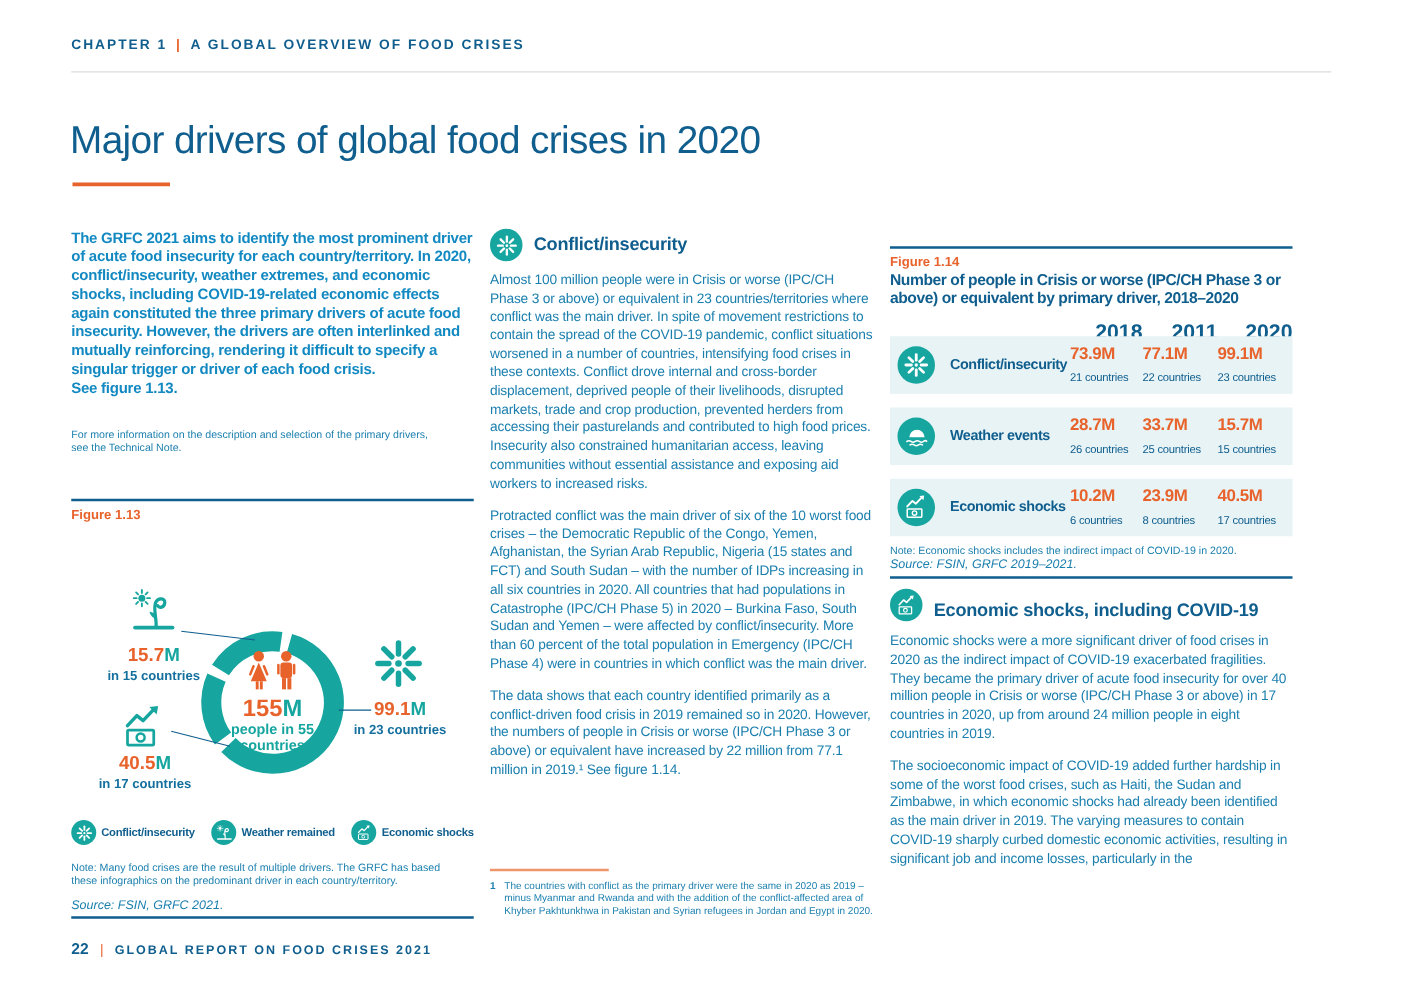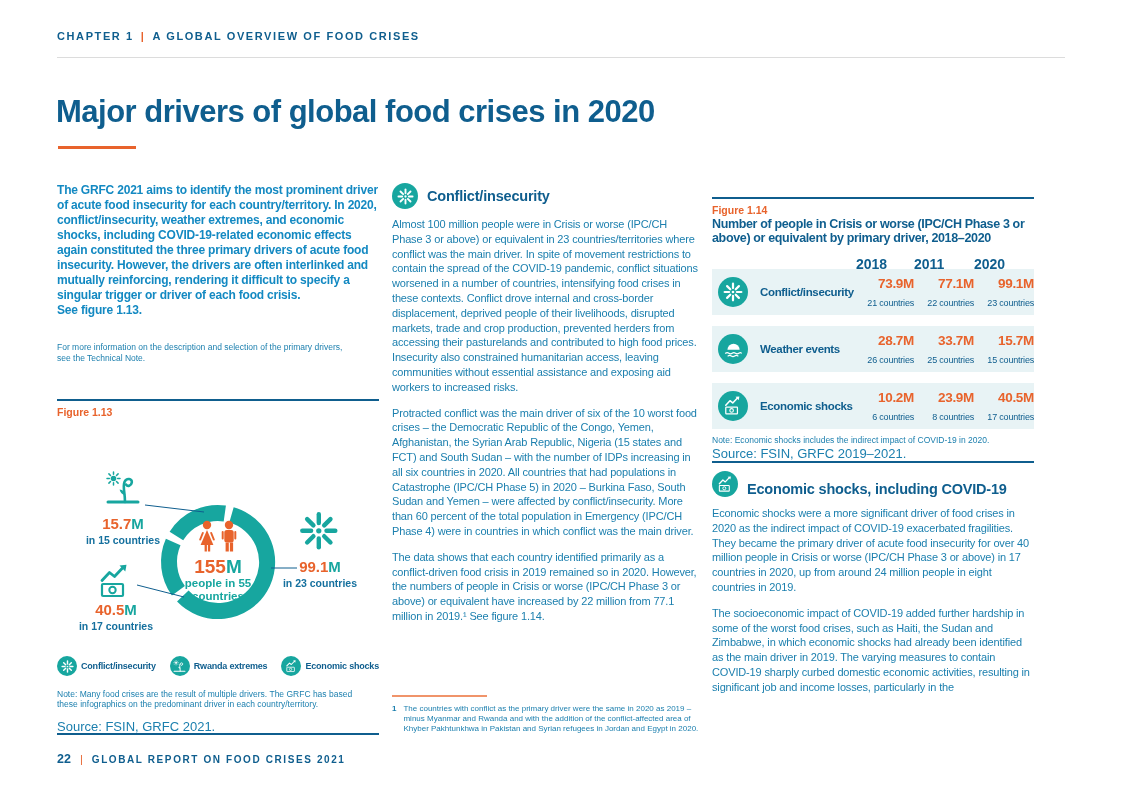--- a/index.html
+++ b/index.html
@@ -9,21 +9,21 @@
     --body:#1b7fae;    
     --rowbg:#e8f3f5;   
   }
   html,body{margin:0;padding:0;background:#ffffff;}
   .page{position:relative;width:1122px;height:793px;background:#ffffff;overflow:hidden;
         font-family:"Liberation Sans", sans-serif;}
   .chapter{position:absolute;left:57px;top:30px;font-size:11px;font-weight:bold;
            letter-spacing:1.6px;color:var(--db);}
   .chapter .sep{color:var(--or);padding:0 7px;}
   .head-rule{position:absolute;left:57px;top:57px;width:1008px;height:1px;background:#dcdcdc;}
-  .title{position:absolute;left:56px;top:94px;margin:0;font-size:31px;font-weight:bold;
+  .title{position:absolute;left:56px;top:94px;margin:0;font-size:31px;font-weight:normal;
          color:var(--db);letter-spacing:-0.5px;}
   .title-underline{position:absolute;left:58px;top:146px;width:78px;height:3px;background:var(--or);}
 
   .intro{position:absolute;left:57px;top:183px;width:322px;font-size:12px;font-weight:bold;
          color:#1389c2;line-height:15px;letter-spacing:-0.2px;}
   .intro .block{display:block;}
   .more-info{position:absolute;left:57px;top:342px;width:300px;font-size:8.5px;
              color:var(--body);line-height:10.5px;}
 
   .fig-block{position:absolute;border-top:2px solid var(--db);}
@@ -37,48 +37,48 @@
           justify-content:space-between;align-items:center;}
   .legend-item{display:flex;align-items:center;gap:4px;}
   .icon-circle{border-radius:50%;background:var(--teal);color:#ffffff;display:flex;
                align-items:center;justify-content:center;flex:0 0 auto;}
   .legend-item .icon-circle{width:20px;height:20px;}
   .legend-item .icon-circle svg{width:13px;height:13px;}
   .legend-label{font-size:9px;font-weight:bold;color:var(--db);letter-spacing:-0.2px;}
 
   .fig-note{position:absolute;left:0;font-size:8.5px;color:var(--body);line-height:10px;width:316px;}
   #figure113 .fig-note{top:288px;}
-  .fig-source{position:absolute;left:0;font-size:13px;color:var(--body);}
+  .fig-source{position:absolute;left:0;font-size:10px;font-style:italic;color:var(--body);}
   #figure113 .fig-source{top:717px;top:318px;}
 
   .section-head{position:absolute;display:flex;align-items:center;gap:9px;}
   .section-head .icon-circle{width:26px;height:26px;}
   .section-head .icon-circle svg{width:17px;height:17px;}
   .section-title{font-size:14.5px;font-weight:bold;color:var(--db);letter-spacing:-0.2px;}
 
   .body-text{position:absolute;font-size:11px;color:var(--body);line-height:14.8px;
              letter-spacing:-0.15px;}
   .body-text p{margin:0 0 11px 0;}
 
   .footnote-rule{position:absolute;left:392px;top:695px;width:95px;height:2px;background:#f0946a;}
   .footnote{position:absolute;left:392px;top:704px;width:308px;display:flex;gap:7px;
             font-size:8px;color:var(--body);line-height:10px;}
   .fn-num{flex:0 0 auto;font-weight:bold;}
 
   #figure114{left:712px;top:197px;width:322px;height:262px;}
   .years-row{position:absolute;left:0;top:57px;width:322px;display:grid;
              grid-template-columns:144px 58px 60px 60px;}
-  .years-row span{text-align:left;font-size:14px;font-weight:bold;color:var(--db);}
+  .years-row span{text-align:right;font-size:17px;font-weight:bold;color:var(--db);}
   .t-row{position:absolute;left:0;width:322px;height:46px;background:var(--rowbg);
          display:grid;grid-template-columns:40px 104px 58px 60px 60px;align-items:center;}
   .t-row .icon-circle{width:30px;height:30px;margin-left:6px;}
   .t-row .icon-circle svg{width:20px;height:20px;}
   .row-label{font-size:11.5px;font-weight:bold;color:var(--db);letter-spacing:-0.35px;
              white-space:nowrap;padding-left:8px;}
-  .cell{text-align:right;}
+  .cell{text-align:left;}
   .cell-value{font-size:13.5px;font-weight:bold;color:var(--or);letter-spacing:-0.3px;}
   .cell-countries{font-size:9px;font-weight:normal;color:var(--db);margin-top:1px;letter-spacing:-0.2px;}
   #figure114 .fig-note{top:236px;}
   #figure114 .fig-source{top:247px;}
 
   .divider-econ{position:absolute;left:712px;top:461px;width:322px;height:2px;background:var(--db);}
 
   .footer{position:absolute;left:57px;top:752px;display:flex;align-items:baseline;gap:9px;
           color:var(--db);}
   .footer .pg{font-size:12.5px;font-weight:bold;}
@@ -212,21 +212,21 @@
             </svg>
           </span>
         <span class="legend-label">Conflict/insecurity</span>
       </div>
       <div class="legend-item">
         <span class="icon-circle">
             <svg viewBox="0 0 36 36">
               <use href="#sym-weather"></use>
             </svg>
           </span>
-        <span class="legend-label">Rwanda extremes</span>
+        <span class="legend-label">Weather remained</span>
       </div>
       <div class="legend-item">
         <span class="icon-circle">
             <svg viewBox="0 0 36 36">
               <use href="#sym-econ"></use>
             </svg>
           </span>
         <span class="legend-label">Economic shocks</span>
       </div>
     </div>

